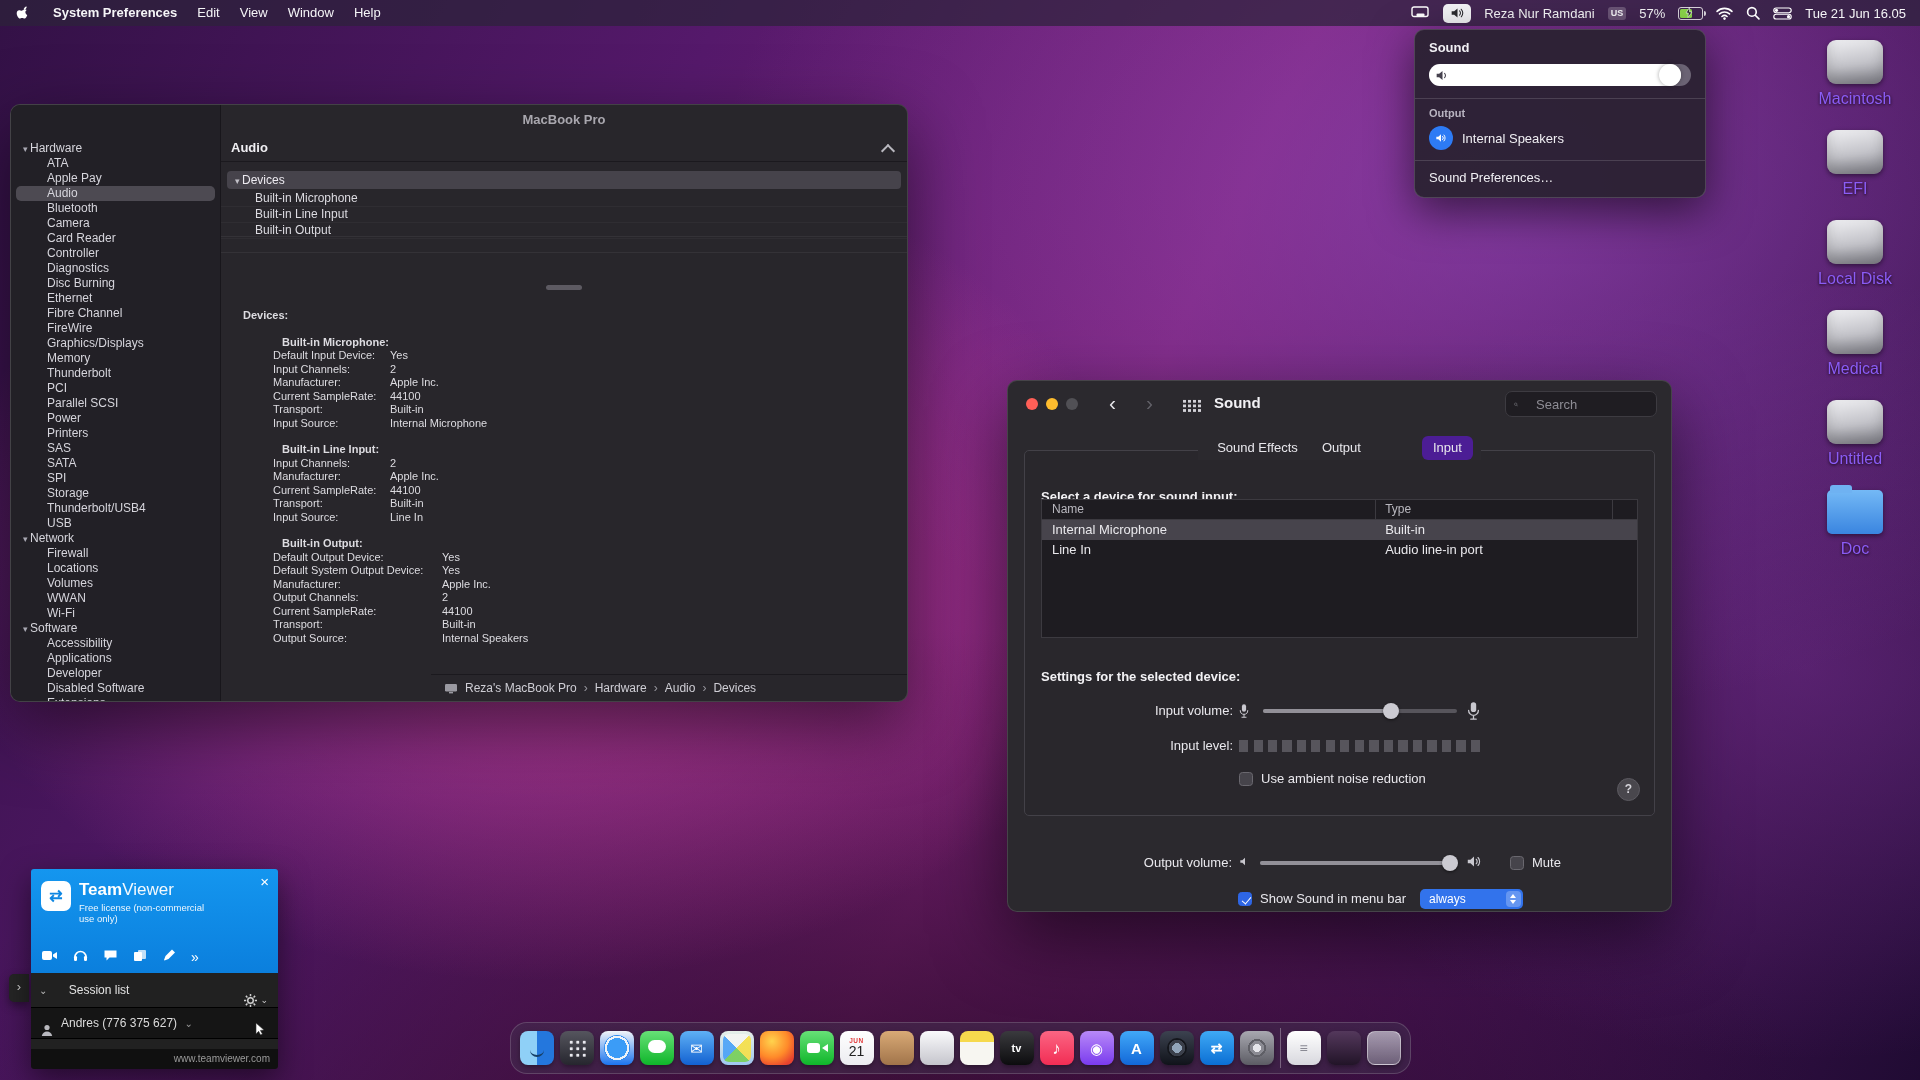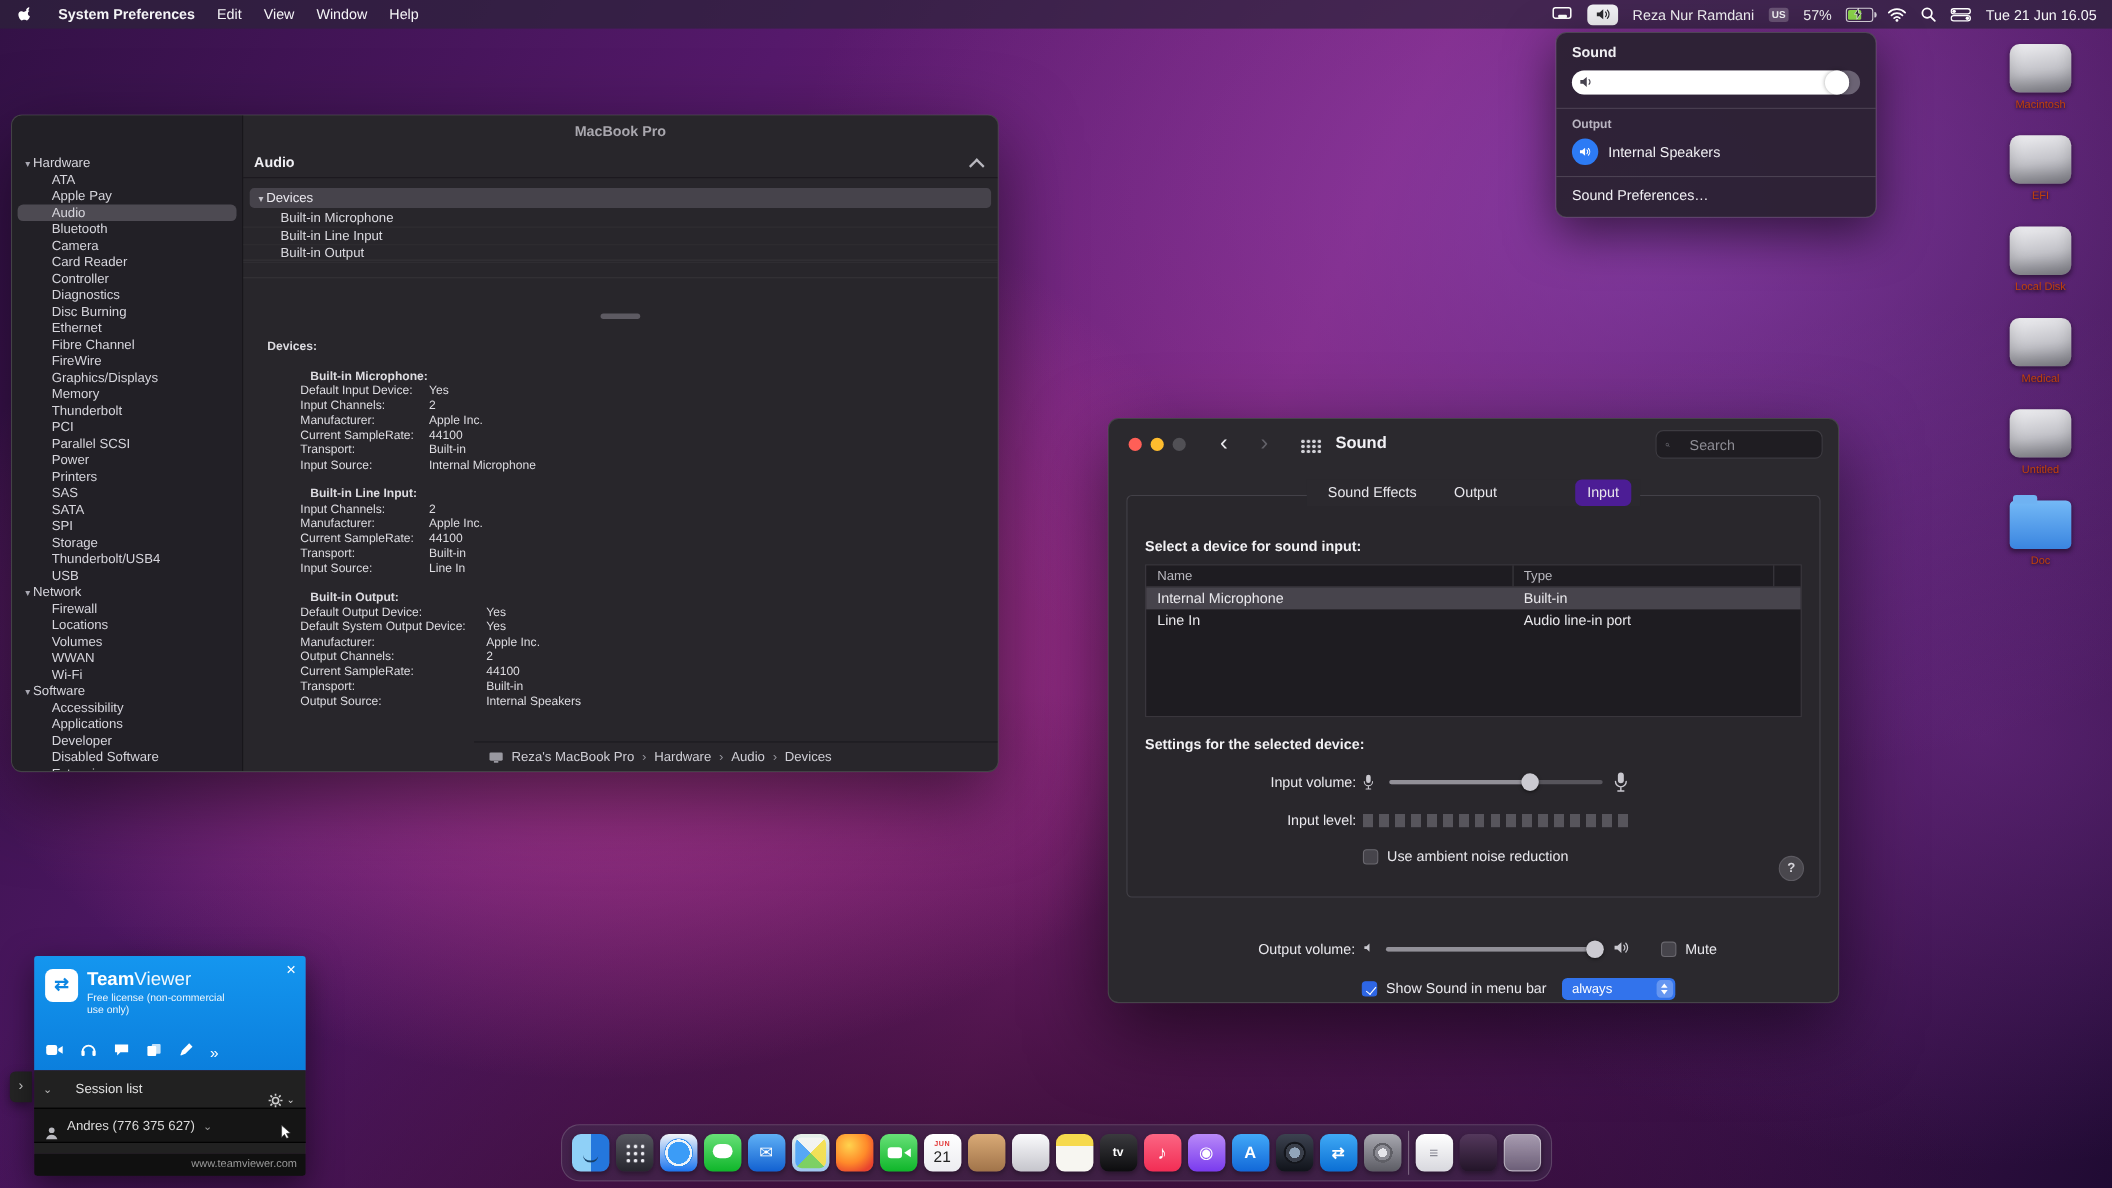--- a/index.html
+++ b/index.html
@@ -100,27 +100,27 @@
   .grid-ic{position:absolute;left:174px;top:18px;width:19px;height:13px;
     background-image:radial-gradient(#d2d1d7 1.5px,transparent 1.9px);background-size:5px 4.6px;}
   .sw-title{position:absolute;left:206px;top:13px;font-size:15px;font-weight:700;color:#f2f1f5;}
   .search{position:absolute;right:14px;top:10px;width:152px;height:26px;background:#1f1d22;
     border:1px solid #3d3b41;border-radius:7px;display:flex;align-items:center;gap:16px;
     padding:0 8px;box-sizing:border-box;}
   .search input{background:transparent;border:none;outline:none;color:#c9c8cf;font-size:13px;width:110px;
     font-family:"Liberation Sans",sans-serif;}
   .search input::placeholder{color:#8e8d95;}
   .tabwrap{position:absolute;top:55px;left:0;right:0;display:flex;justify-content:center;z-index:5;}
-  .tabs{display:flex;gap:12px;background:#2b292e;padding:0 8px;}
+  .tabs{display:flex;gap:2px;background:#2b292e;padding:0 8px;}
   .tab{font-size:13px;color:#e8e7ec;padding:4px 11px;border-radius:6px;line-height:1.2;}
   .tab.active{background:#4c1d95;margin-left:48px;}
   .sw-box{position:absolute;left:16px;right:16px;top:69px;height:364px;border:1px solid #434148;
     border-radius:5px;background:#29272c;}
   .sw-lab1{position:absolute;left:16px;top:38px;font-weight:700;color:#f2f1f4;}
-  .dev-table{position:absolute;left:16px;right:16px;top:62px;height:137px;background:#1e1c21;
+  .dev-table{position:absolute;left:16px;right:16px;top:48px;height:137px;background:#1e1c21;
     border:1px solid #3c3a40;}
   .dt-head{position:relative;height:19px;line-height:19px;border-bottom:1px solid #3c3a40;color:#b9b8bf;font-size:12px;}
   .dt-head .c1{position:absolute;left:10px;}
   .dt-head .c2{position:absolute;left:calc(56% + 10px);}
   .dt-vline{position:absolute;top:0;bottom:0;width:1px;background:#3c3a40;}
   .dt-row{position:relative;height:20px;line-height:20px;font-size:13px;color:#e9e8ec;}
   .dt-row .c1{position:absolute;left:10px;}
   .dt-row .c2{position:absolute;left:calc(56% + 10px);}
   .dt-row.sel{background:#47444c;}
   .sw-lab2{position:absolute;left:16px;top:218px;font-weight:700;color:#f2f1f4;}
@@ -183,21 +183,21 @@
   .dicons{position:absolute;right:10px;top:40px;width:110px;display:flex;flex-direction:column;gap:22px;
     align-items:center;z-index:10;}
   .dicon{display:flex;flex-direction:column;align-items:center;gap:6px;width:110px;}
   .di-img{width:56px;height:44px;border-radius:9px;
     background:linear-gradient(170deg,#f0f0f3 0%,#c2c2c8 55%,#8a8a93 100%);
     box-shadow:inset 0 -9px 14px rgba(0,0,0,.18), 0 2px 5px rgba(0,0,0,.45);position:relative;}
   .dicon[data-kind="folder"] .di-img{background:linear-gradient(180deg,#74b9f6,#3a85e0);border-radius:5px;
     box-shadow:0 2px 5px rgba(0,0,0,.45);}
   .dicon[data-kind="folder"] .di-img::before{content:"";position:absolute;left:3px;top:-5px;width:22px;height:8px;
     background:#6fb2f2;border-radius:3px 3px 0 0;}
-  .di-label{font-size:10px;color:#c2410c;text-shadow:0 1px 3px rgba(0,0,0,.85);}
+  .di-label{font-size:16px;color:#8b5cf6;text-shadow:0 1px 3px rgba(0,0,0,.85);}
   
   .dock-wrap{position:absolute;left:0;right:0;bottom:6px;display:flex;justify-content:center;z-index:45;}
   .dock{display:flex;align-items:center;gap:6px;padding:5px 9px;background:rgba(66,56,82,.42);
     border:1px solid rgba(255,255,255,.16);border-radius:17px;}
   .dtile{position:relative;width:34px;height:34px;border-radius:8px;
     background:linear-gradient(180deg,var(--c1,#777),var(--c2,#444));
     box-shadow:0 2px 5px rgba(0,0,0,.35);display:flex;flex-direction:column;align-items:center;justify-content:center;}
   .dtile.divider{width:1px;height:40px;background:rgba(255,255,255,.3);border-radius:0;box-shadow:none;}
   .dglyph{color:#fff;font-size:15px;line-height:1;z-index:2;}
   .cal-m,.cal-d{display:none;}

